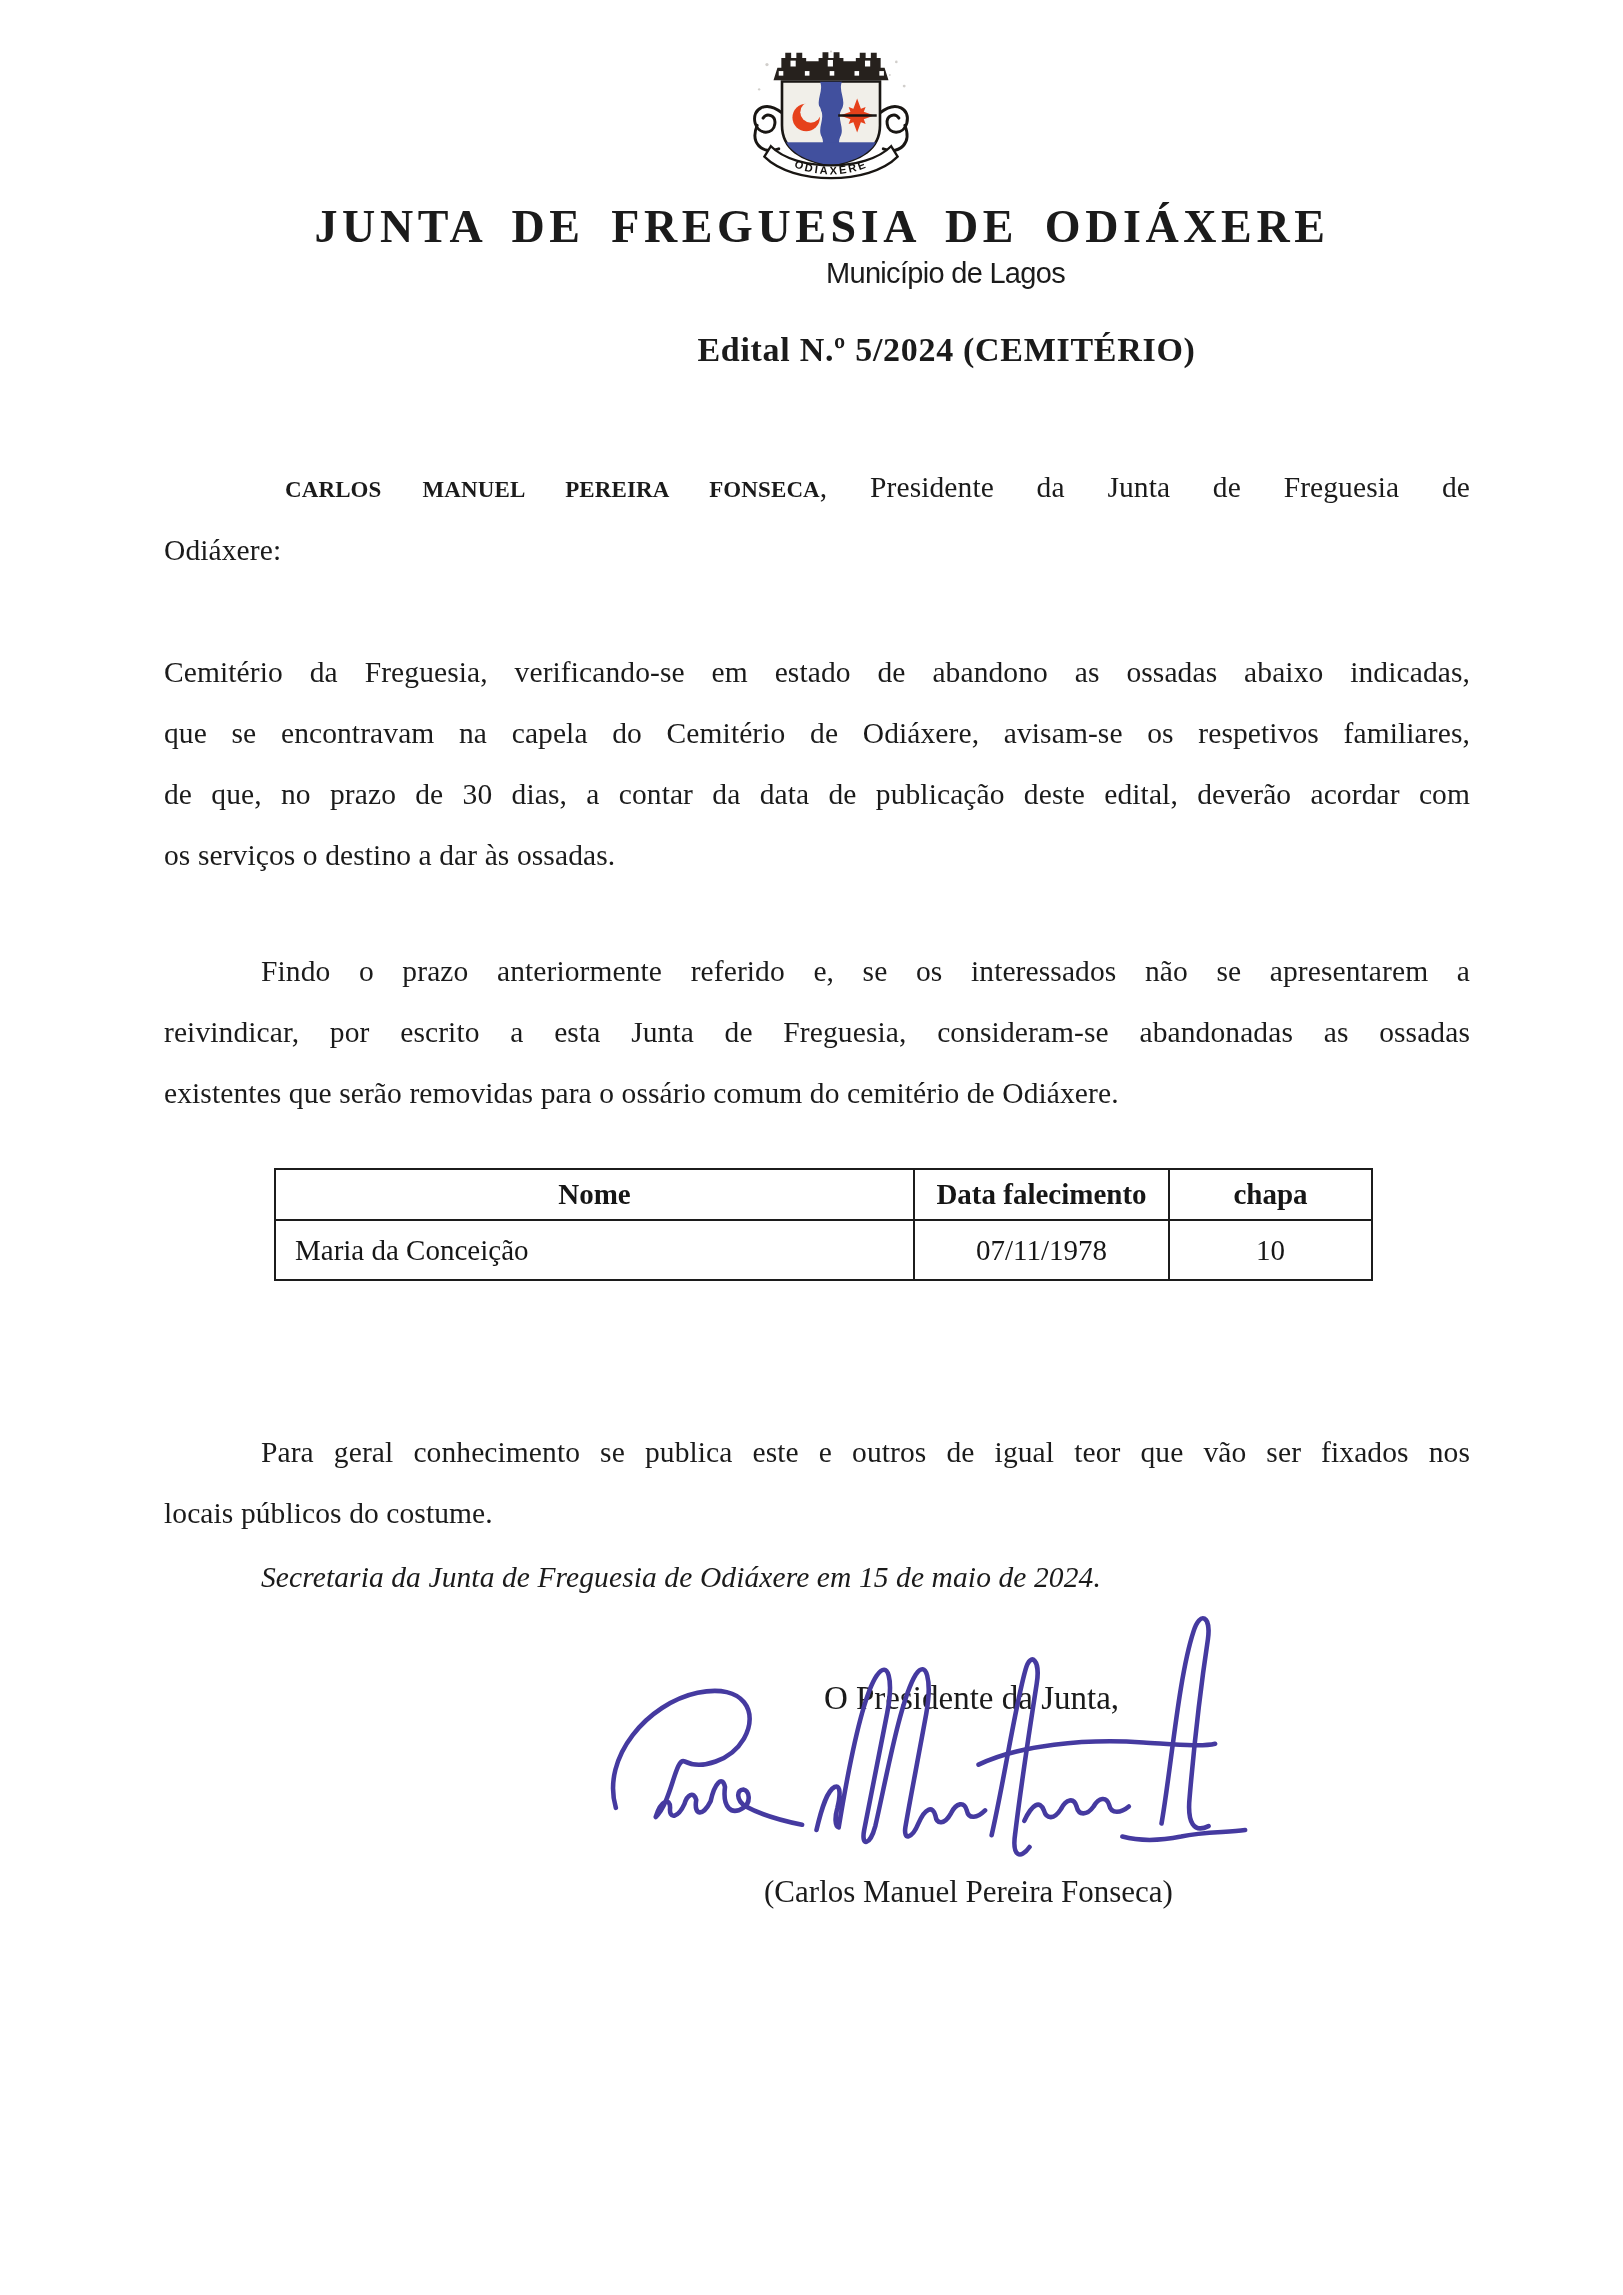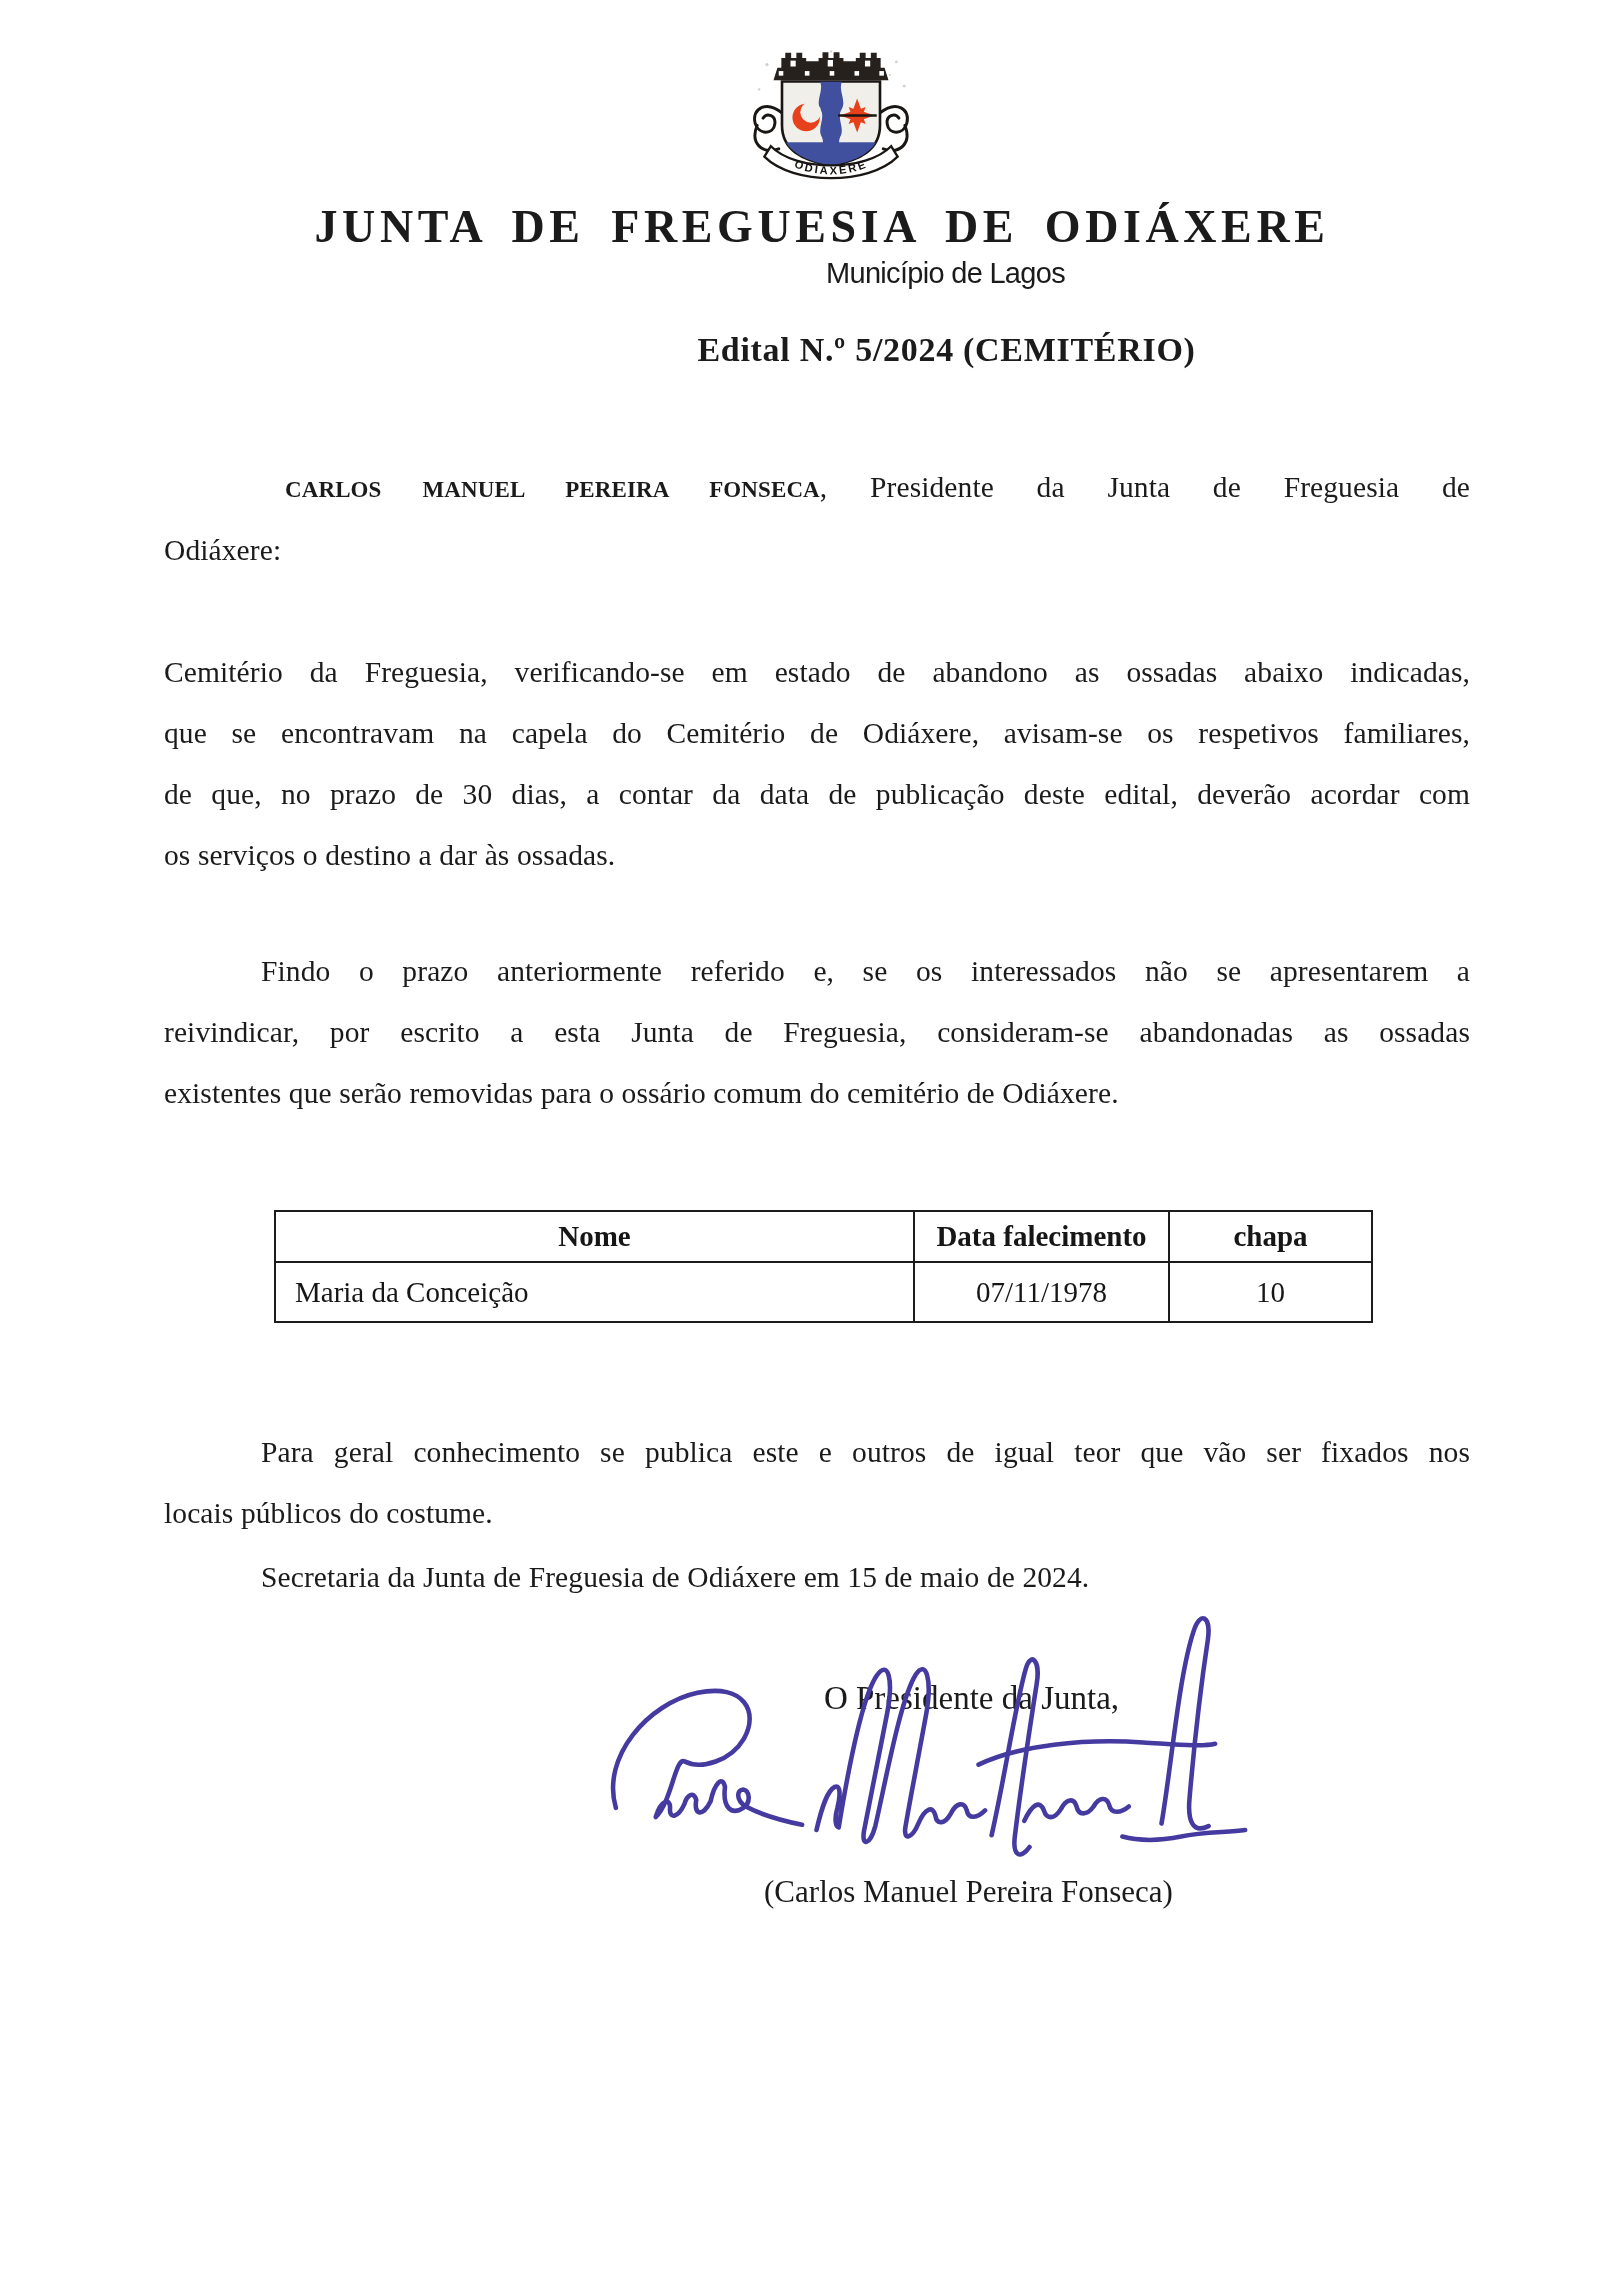--- a/index.html
+++ b/index.html
@@ -14,23 +14,23 @@
   .para{position:absolute;left:164px;width:1306px;font-size:29.5px;line-height:61px;letter-spacing:0.1px;}
   .jline{text-align:justify;text-align-last:justify;text-justify:inter-word;}
   .lline{text-align:center;text-align-last:left;}
   .ind{text-indent:97px;}
   .ind-lg{text-indent:121px;}
   .bold-name{font-weight:bold;font-size:23px;}
   #para-intro{top:457px;}
   #para-2{top:642px;}
   #para-3{top:941px;}
   #para-4{top:1422px;}
-  #para-5{top:1547px;}
+  #para-5{top:1547px;font-style:italic;}
   #ossadas-table{
-    position:absolute;left:274px;top:1210px;width:1098px;
+    position:absolute;left:274px;top:1168px;width:1098px;
     border-collapse:collapse;table-layout:fixed;font-size:29px;color:#161616;
   }
   #ossadas-table th,#ossadas-table td{border:2px solid #1c1c1c;overflow:hidden;}
   #ossadas-table th{height:47px;font-weight:bold;text-align:center;vertical-align:middle;}
   #ossadas-table td{height:56px;vertical-align:middle;text-align:center;}
   #ossadas-table td.name-cell{text-align:left;padding-left:19px;}
   #sig-pre{top:1680px;font-size:33px;padding-left:160px;}
   #sig-name{top:1874px;font-size:31px;padding-left:157px;}
   #crest-svg{position:absolute;left:733px;top:50px;}
   #signature-svg{position:absolute;left:586px;top:1600px;z-index:5;}

